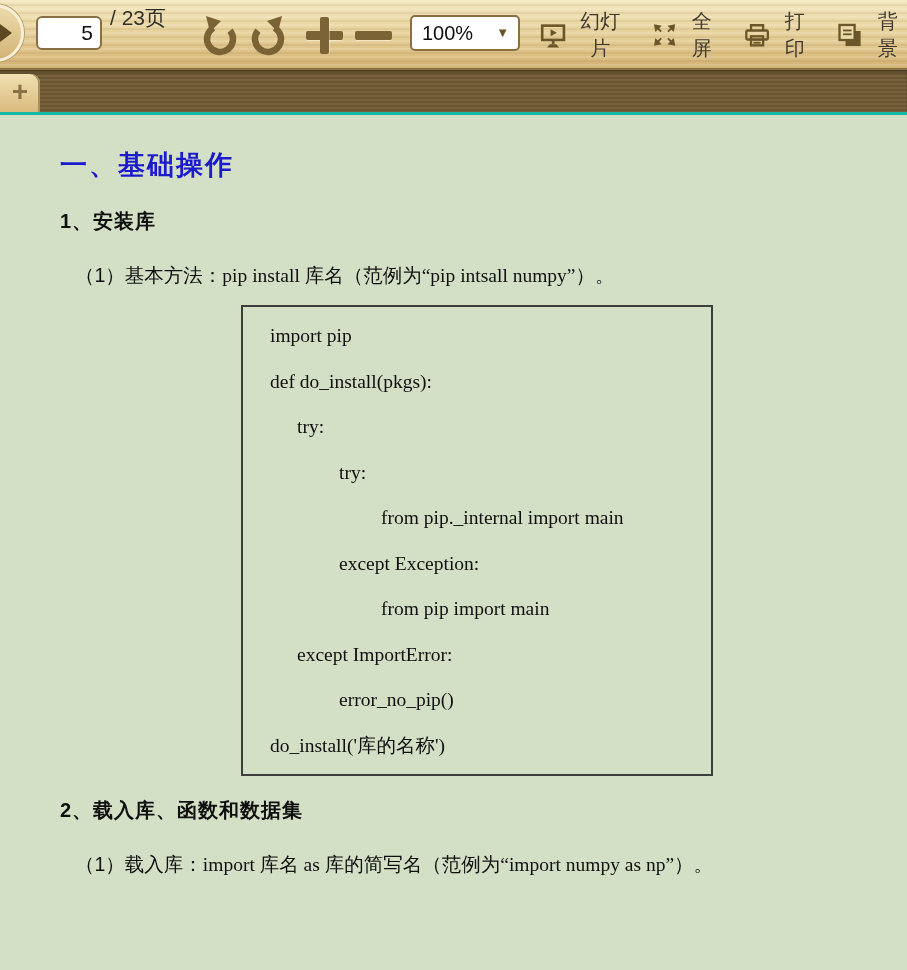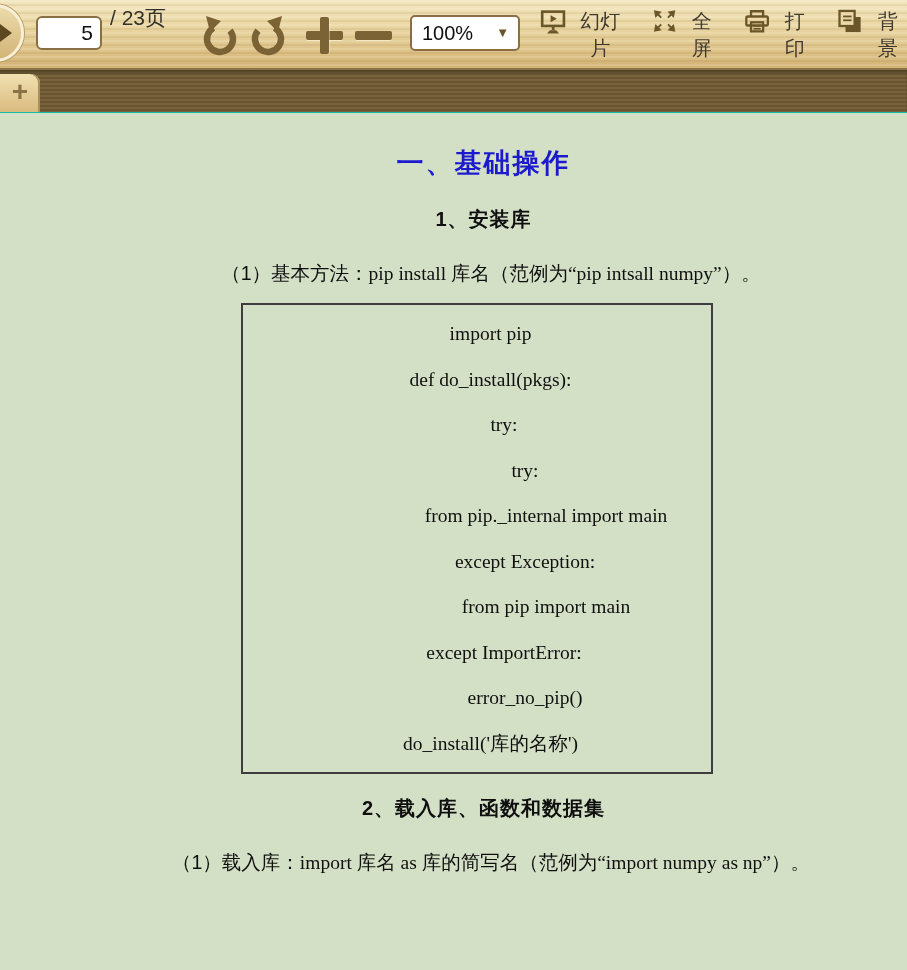--- a/index.html
+++ b/index.html
@@ -54,21 +54,21 @@
     display:flex; align-items:center; justify-content:space-between;
     padding:0 9px 0 10px; cursor:pointer;
   }
   .zoom-select .zval { font-family:"Liberation Sans", sans-serif; font-size:20px; color:#0e0e0e; }
   .zoom-select .caret { font-size:13px; color:#6d5426; }
   .right-tools {
     position:absolute; left:540px; top:10px; height:50px;
     display:flex; align-items:center; gap:23px;
   }
   .tool-btn {
-    display:flex; align-items:flex-start; gap:5px;
+    display:flex; align-items:center; gap:5px;
     background:transparent; border:none; cursor:pointer;
     font-family:"Liberation Sans", sans-serif; font-size:20px; color:#403a30;
   }
   .tool-btn svg { display:block; }
 
   
   .tabbar {
     position:relative; width:907px; height:42px;
     background:repeating-linear-gradient(180deg,#77623c 0 2px,#695532 2px 4px);
     border-top:1px solid #4e3f22;
@@ -83,22 +83,21 @@
   }
   .newtab .plus-glyph {
     font-family:"Liberation Sans", sans-serif;
     font-size:28px; font-weight:bold; color:#8a7246; line-height:1; margin-top:-3px;
   }
 
   
   .page {
     position:relative; width:907px; height:856px;
     background:#d4e0c6; padding:20px 0 0 60px; color:#0f0f0f;
-    border-top:1px solid #14b8a6;
-    text-align:center;
+    border-top:3px solid #14b8a6;
   }
   .doc-heading {
     font-family:"Liberation Sans", sans-serif; font-weight:bold;
     font-size:27px; color:#1b1bcd; letter-spacing:2px; margin-top:12px;
   }
   .sec-title {
     font-family:"Liberation Sans", sans-serif; font-weight:bold;
     font-size:20px; margin-top:25px; letter-spacing:1px;
   }
   .body-line { font-size:19.5px; margin:27px 0 0 15px; white-space:nowrap; }

